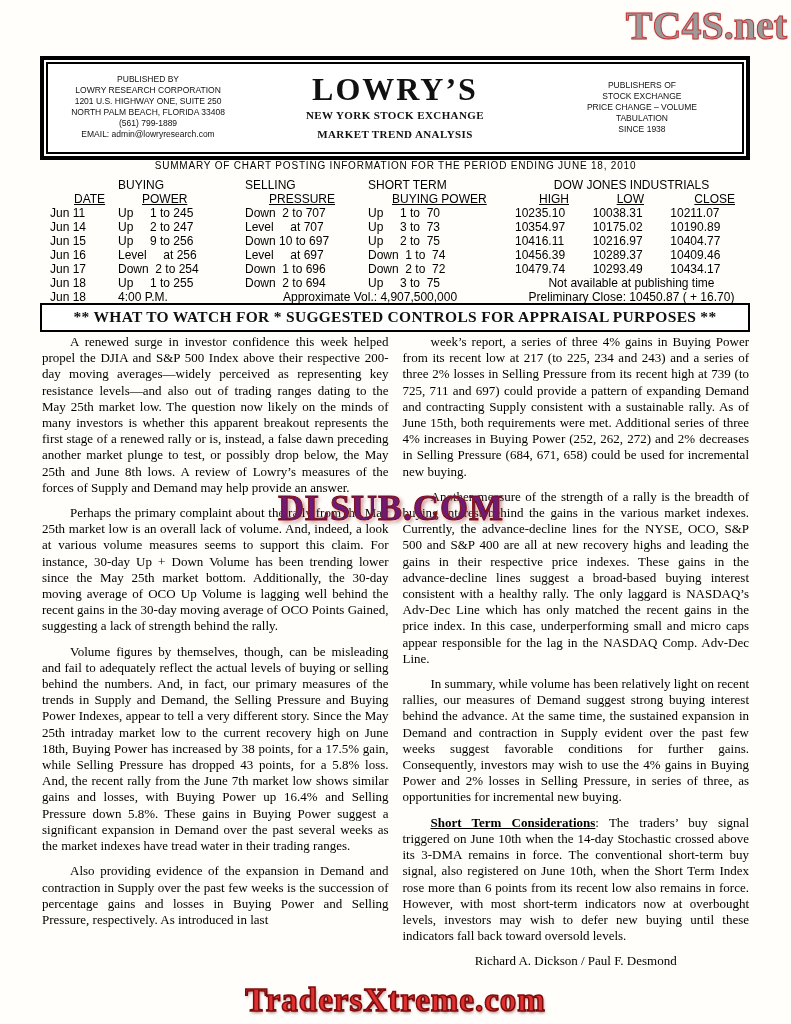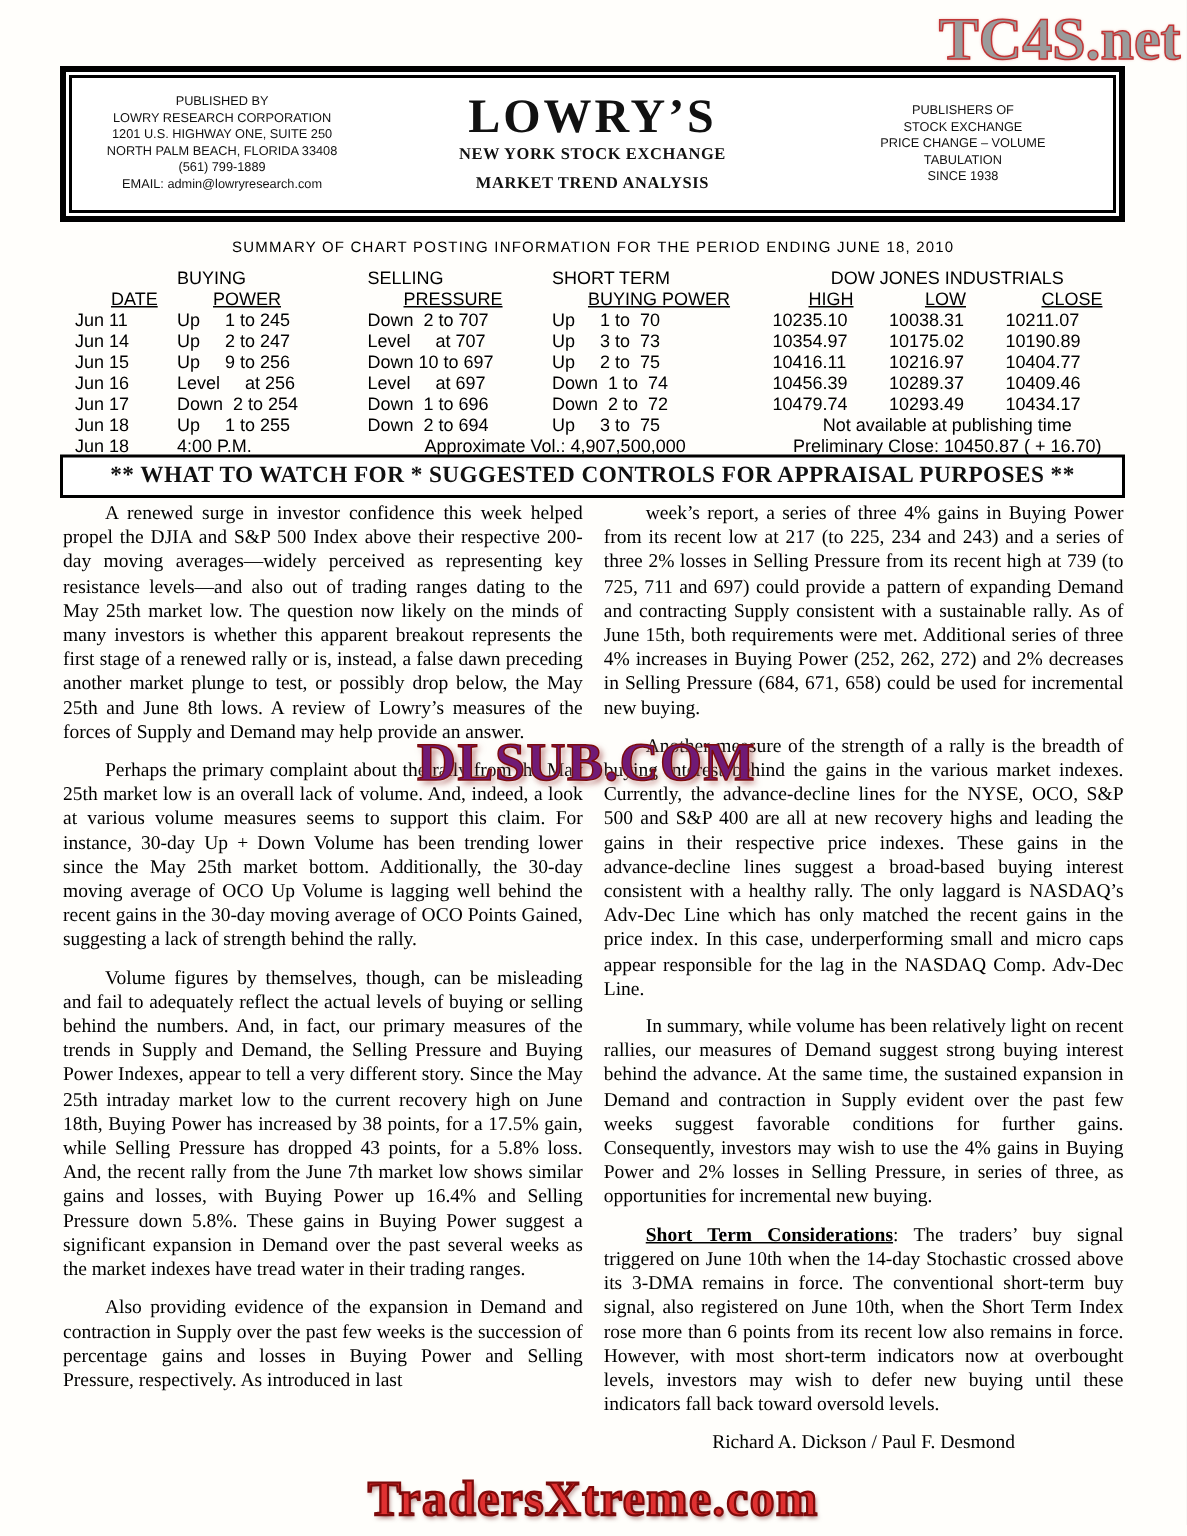--- a/index.html
+++ b/index.html
@@ -27,21 +27,21 @@
   .wm-bottom {
     position:absolute; top:982px; left:50%; transform:translateX(-50%);
     font-family:"Liberation Serif", serif; font-weight:bold; font-size:33px; letter-spacing:1px;
     color:#e03131; -webkit-text-stroke:1.5px #7d0a0a;
     text-shadow:1px 2px 3px rgba(90,0,0,.5);
     z-index:30;
   }
 
   
   .masthead-outer {
-    position:absolute; top:44px; left:40px; right:41px;
+    position:absolute; top:56px; left:40px; right:41px;
     border:4px solid #000; padding:2px; background:#fff;
   }
   .masthead-inner {
     border:2px solid #000; display:flex; align-items:stretch;
     padding:6px 4px 8px 4px; min-height:80px;
   }
   .mast-side {
     width:28%; font-family:"Liberation Sans", sans-serif; font-size:8.5px;
     line-height:11px; text-align:center; display:flex; flex-direction:column;
     justify-content:center;

